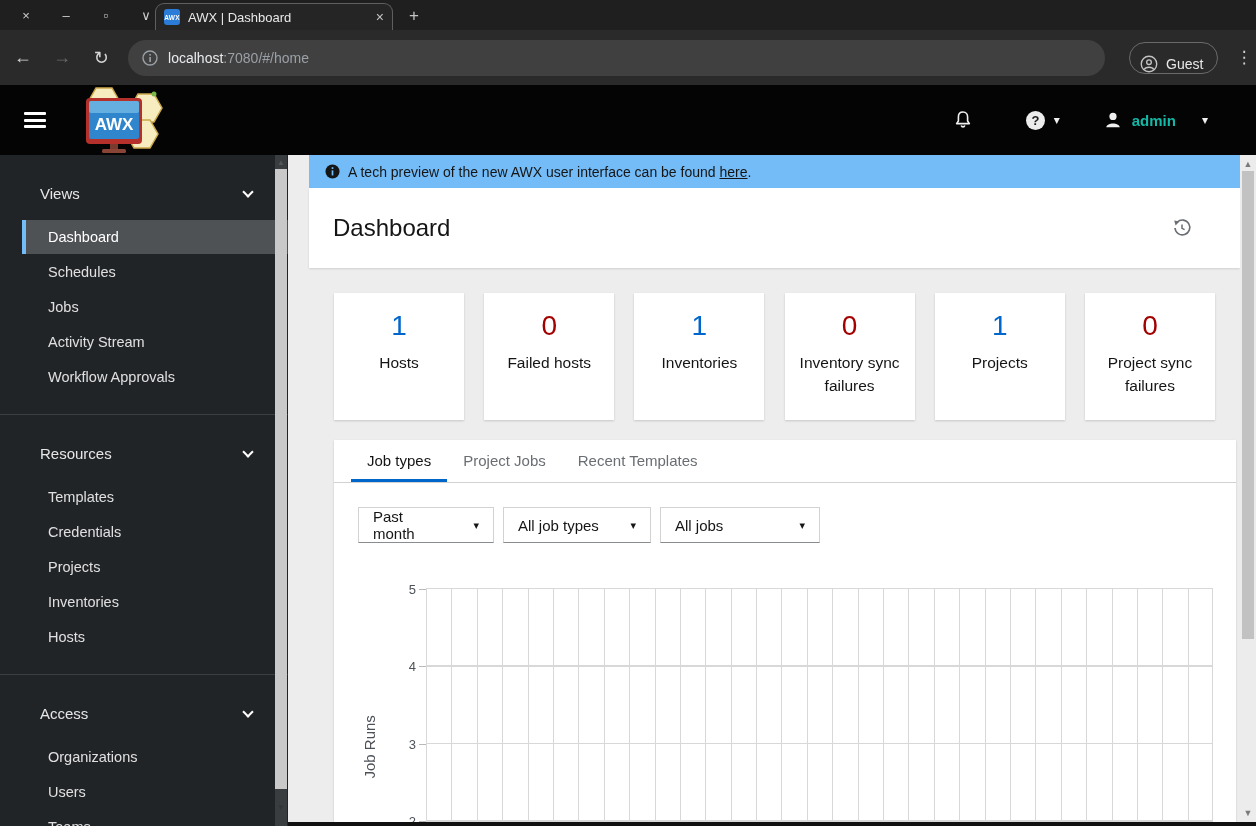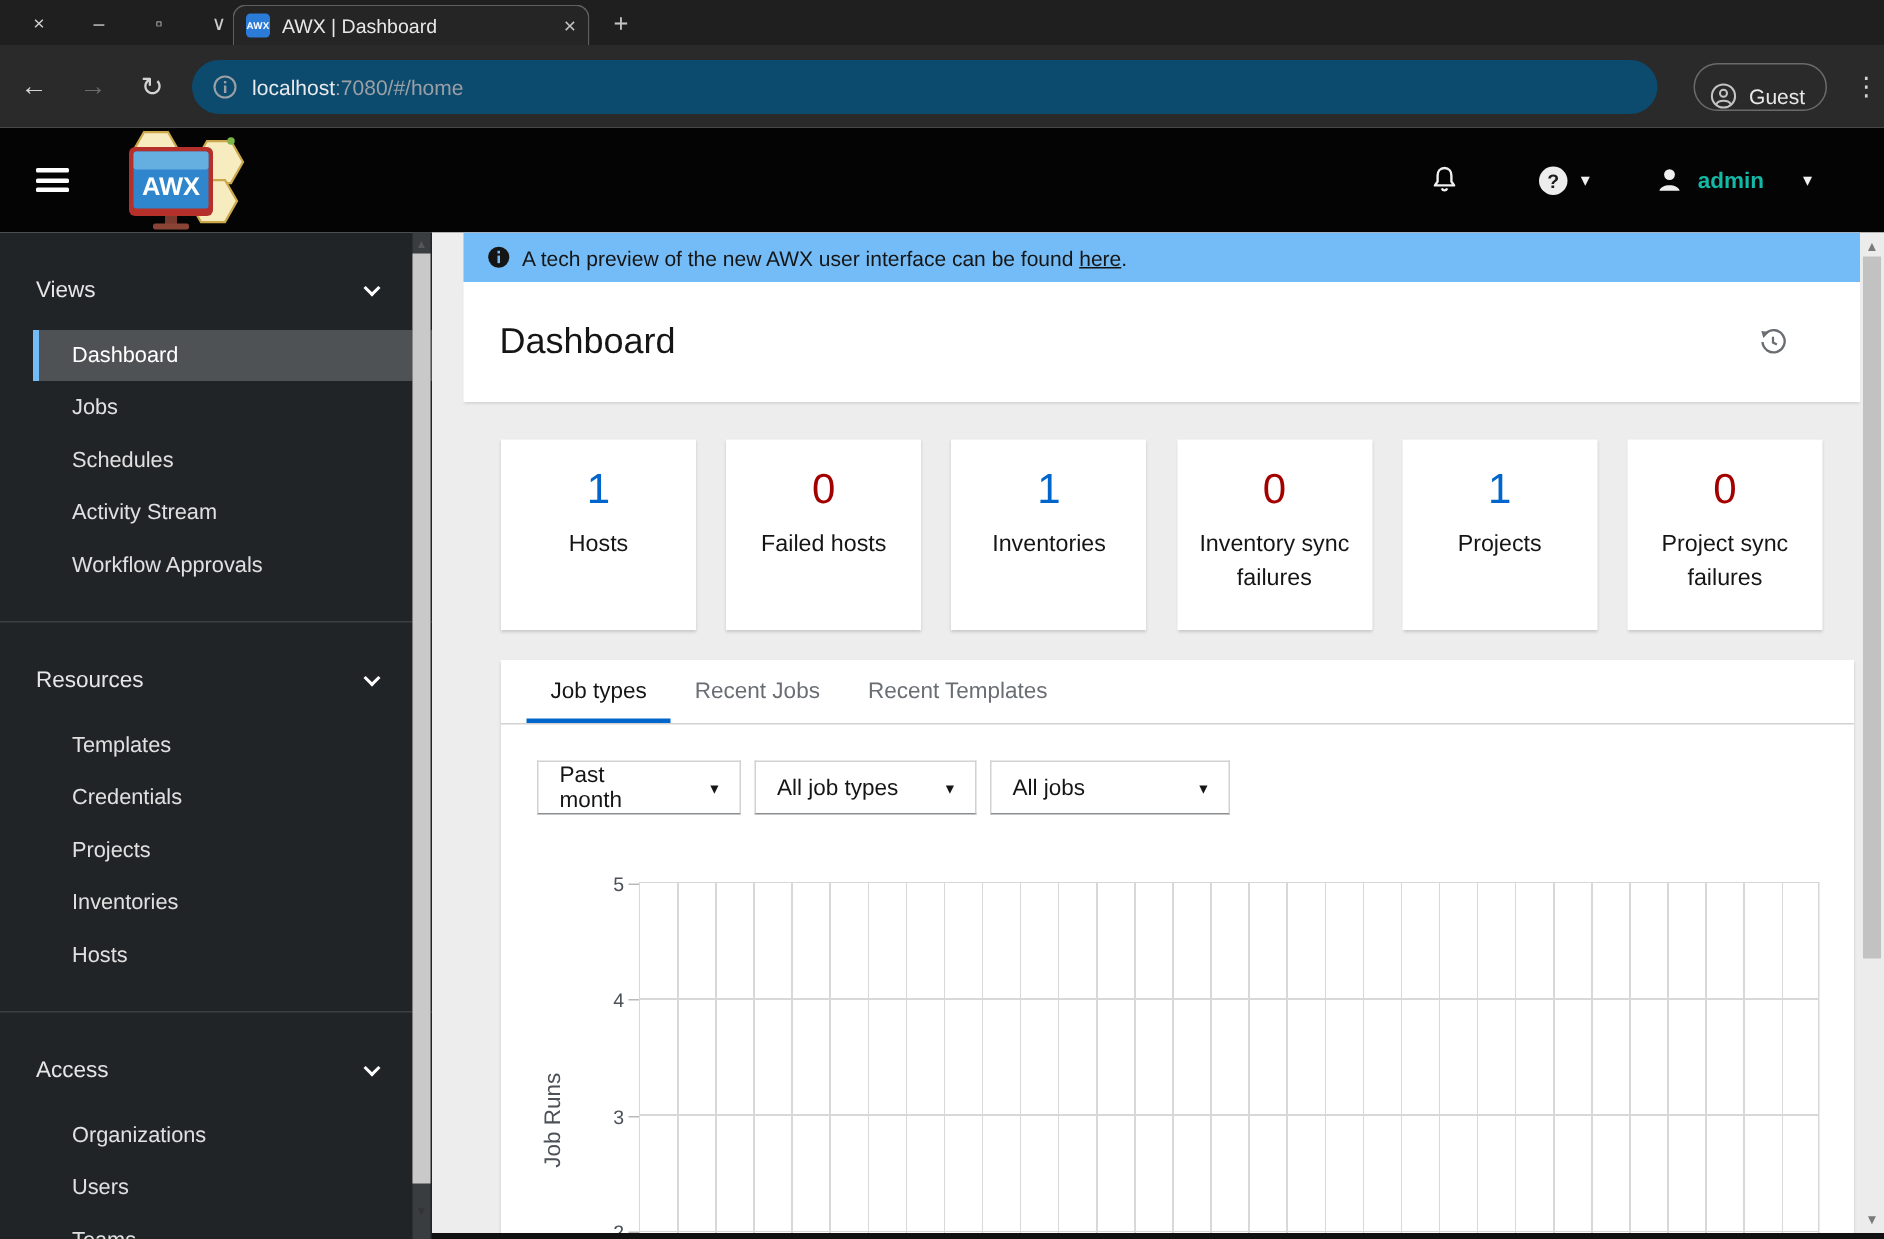--- a/index.html
+++ b/index.html
@@ -12,21 +12,21 @@
   .winctl { position:absolute; left:8px; top:0; height:30px; display:flex; align-items:center; gap:24px; padding-left:10px; color:#cfcfcf; font-size:13px; }
   .winctl span { cursor:default; width:16px; text-align:center; }
   .tab { position:absolute; left:155px; top:3px; width:238px; height:27px; border:1px solid #5f5f5f; border-bottom:none; border-radius:9px 9px 0 0; background:#252525; display:flex; align-items:center; padding:0 8px; gap:8px; }
   .favicon { width:16px; height:16px; background:#2b7bd8; border-radius:3px; color:#fff; font-size:6.5px; font-weight:bold; display:flex; align-items:center; justify-content:center; letter-spacing:.2px; }
   .tab-title { color:#e8e8e8; font-size:13px; flex:1; white-space:nowrap; overflow:hidden; }
   .tab-close { color:#c4c4c4; font-size:14px; }
   .newtab { position:absolute; left:402px; top:4px; color:#c4c4c4; font-size:17px; width:24px; height:24px; display:flex; align-items:center; justify-content:center; }
   .toolbar { position:absolute; left:0; top:30px; width:1256px; height:55px; background:#2a2a2a; display:flex; align-items:center; }
   .navbtn { width:34px; height:34px; display:flex; align-items:center; justify-content:center; font-size:18px; color:#d4d4d4; margin-left:6px; }
   .navbtn.disabled { color:#6a6a6a; }
-  .urlbar { margin-left:10px; width:995px; height:36px; border-radius:18px; background:#0c4a6e; display:flex; align-items:center; padding:0 14px; gap:10px; }
+  .urlbar { margin-left:10px; width:995px; height:36px; border-radius:18px; background:#404040; display:flex; align-items:center; padding:0 14px; gap:10px; }
   .urlbar svg { flex:none; }
   .url-text { font-size:14px; color:#9aa0a6; white-space:nowrap; }
   .url-text b { color:#e8eaed; font-weight:normal; }
   .guest { margin-left:24px; height:32px; border:1px solid #6a6a6a; border-radius:16px; display:flex; align-items:center; gap:8px; padding:12px 14px 0 10px; color:#e8e8e8; font-size:14px; }
   .kebab { margin-left:14px; color:#d4d4d4; font-size:17px; width:24px; text-align:center; }
 
   
   .masthead { position:absolute; left:0; top:85px; width:1256px; height:70px; background:#040404; display:flex; align-items:center; }
   .hamburger { margin-left:24px; width:22px; height:16px; display:flex; flex-direction:column; justify-content:space-between; cursor:pointer; }
   .hamburger i { display:block; height:3px; background:#fff; border-radius:1px; }
@@ -35,21 +35,21 @@
   .mast-icon { color:#f0f0f0; display:flex; align-items:center; }
   .caret { color:#f0f0f0; font-size:12px; margin-left:8px; }
   .admin-label { color:#14b8a6; font-size:15px; margin-left:10px;font-weight:bold; }
 
   
   .sidebar { position:absolute; left:0; top:155px; width:288px; height:671px; background:#212427; color:#ededed; }
   .side-scroll { position:absolute; right:1px; top:0; bottom:0; width:12px; background:#3a3d40; }
   .side-scroll .thumb { position:absolute; left:0; top:14px; width:12px; height:620px; background:#c9c9c9; }
   .sbar-arrow { position:absolute; left:0; width:12px; text-align:center; font-size:8px; color:#555; }
   .nav-section { padding-top:22px; }
-  .nav-title { display:flex; align-items:center; justify-content:space-between; padding:8px 36px 8px 24px; font-size:15px; color:#e6e6e6; cursor:pointer; }
+  .nav-title { display:flex; align-items:center; justify-content:space-between; padding:8px 36px 8px 24px; font-size:15px; color:#e6e6e6; cursor:pointer;margin-left:16px; }
   .chev { width:8px; height:8px; border-right:2px solid #fff; border-bottom:2px solid #fff; transform:rotate(45deg); margin-top:-4px; }
   .nav-items { list-style:none; margin-top:10px; }
   .nav-item { margin-left:22px; padding:9px 0 9px 26px; font-size:14.5px; color:#e0e0e0; cursor:pointer; margin-bottom:1px; }
   .nav-item.active { background:#4f5255; border-left:4px solid #73bcf7; padding-left:22px; color:#fff; }
   .nav-divider { border-top:1px solid #3c3f42; margin-top:20px; }
 
   
   .main { position:absolute; left:288px; top:155px; width:952px; height:671px; background:#ededed; overflow:hidden;padding-left:21px; }
   .banner { height:33px; background:#73bcf7; color:#151515; font-size:14px; display:flex; align-items:center; padding:0 16px; gap:8px; }
   .banner a { color:#151515; text-decoration:underline; }
@@ -183,22 +183,22 @@
   </div>
 
   <div class="sidebar">
     <div class="nav-section">
       <div class="nav-title">
         <span>Views</span>
         <span class="chev"></span>
       </div>
       <ul class="nav-items">
         <li class="nav-item active">Dashboard</li>
+        <li class="nav-item">Schedules</li>
         <li class="nav-item">Jobs</li>
-        <li class="nav-item">Schedules</li>
         <li class="nav-item">Activity Stream</li>
         <li class="nav-item">Workflow Approvals</li>
       </ul>
       <div class="nav-divider"></div>
     </div>
     <div class="nav-section">
       <div class="nav-title">
         <span>Resources</span>
         <span class="chev"></span>
       </div>
@@ -273,21 +273,21 @@
       </div>
       <div class="stat-card">
         <span class="stat-value red">0</span>
         <div class="stat-label">Project sync failures</div>
       </div>
     </div>
 
     <div class="tabs-card">
       <div class="tabs-row">
         <div class="tab-item active">Job types</div>
-        <div class="tab-item">Recent Jobs</div>
+        <div class="tab-item">Project Jobs</div>
         <div class="tab-item">Recent Templates</div>
       </div>
 
       <div class="filters">
         <div class="pf-select w1">
           <span class="val">Past month</span>
           <span class="tri">▾</span>
         </div>
         <div class="pf-select w2">
           <span class="val">All job types</span>

